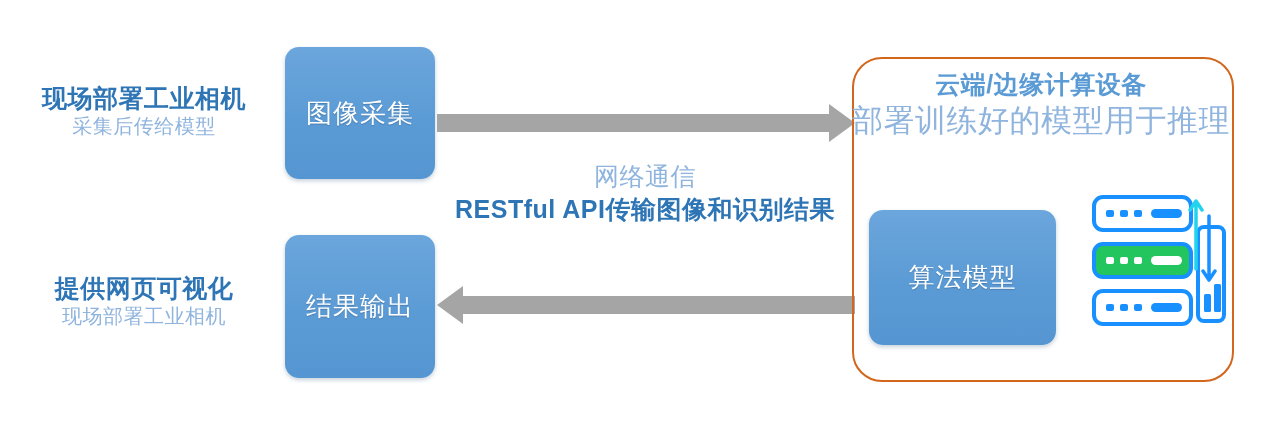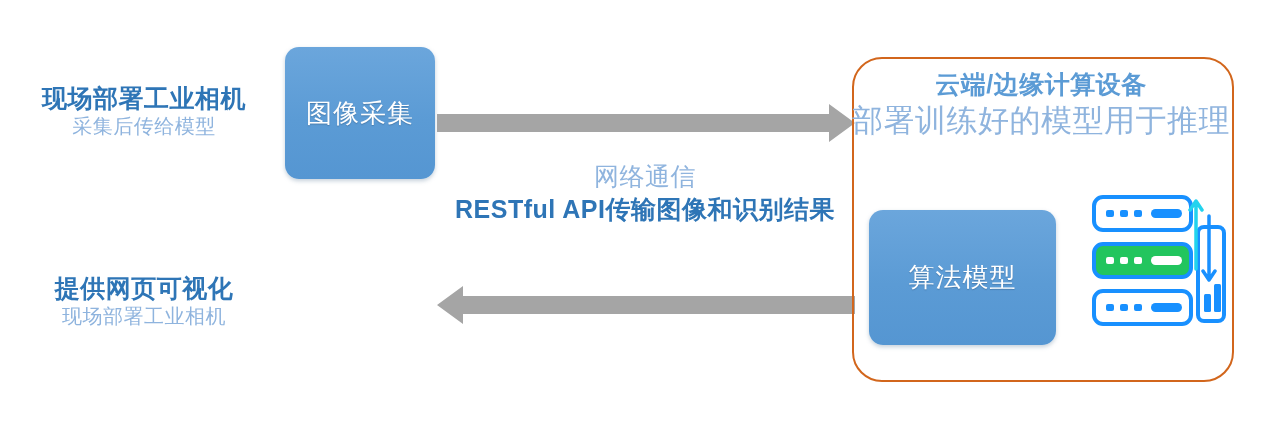--- a/index.html
+++ b/index.html
@@ -68,20 +68,23 @@
 
   <div class="annot" id="annot-bottom">
     <div class="l1">提供网页可视化</div>
     <div class="l2">现场部署工业相机</div>
   </div>
 
   <div class="bluebox" id="box-capture">
     <span>图像采集</span>
   </div>
 
+  <div class="bluebox" id="box-output">
+    <span>结果输出</span>
+  </div>
 
   <div class="arrow" style="left:437px;top:104px;">
     <svg width="418" height="38" viewBox="0 0 418 38">
       <path d="M0,10 L392,10 L392,0 L418,19 L392,38 L392,28 L0,28 Z" fill="#A5A5A5"></path>
     </svg>
   </div>
 
   <div class="arrow" style="left:437px;top:286px;">
     <svg width="418" height="38" viewBox="0 0 418 38">
       <path d="M418,10 L26,10 L26,0 L0,19 L26,38 L26,28 L418,28 Z" fill="#A5A5A5"></path>

